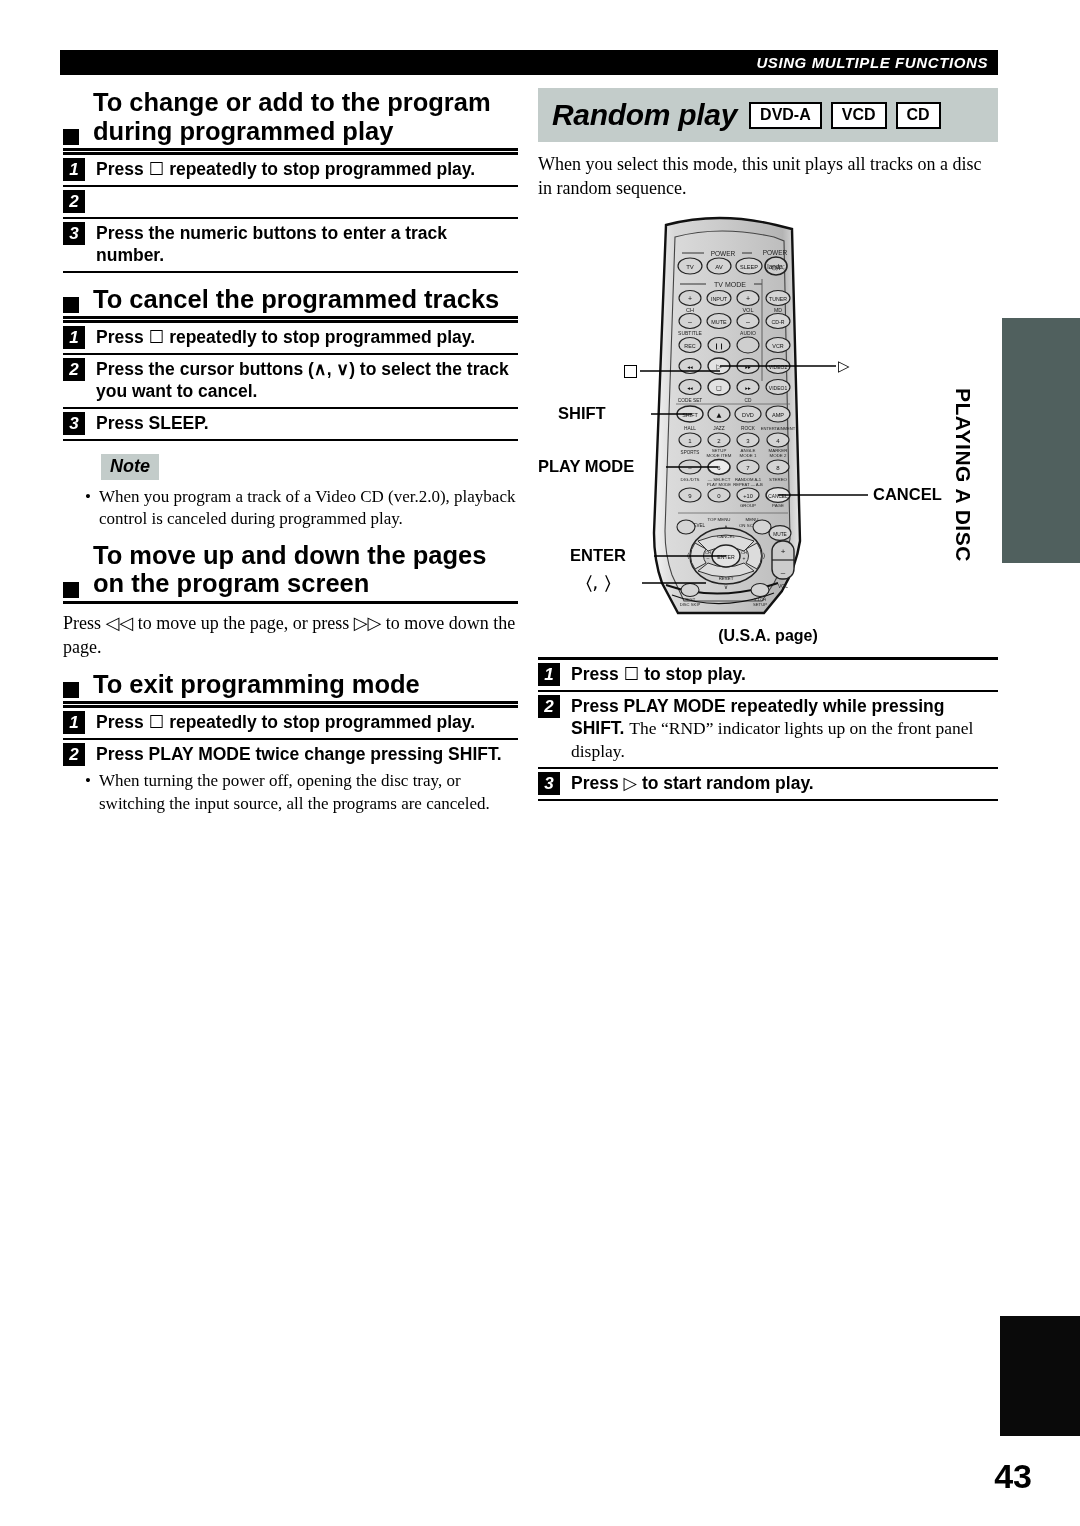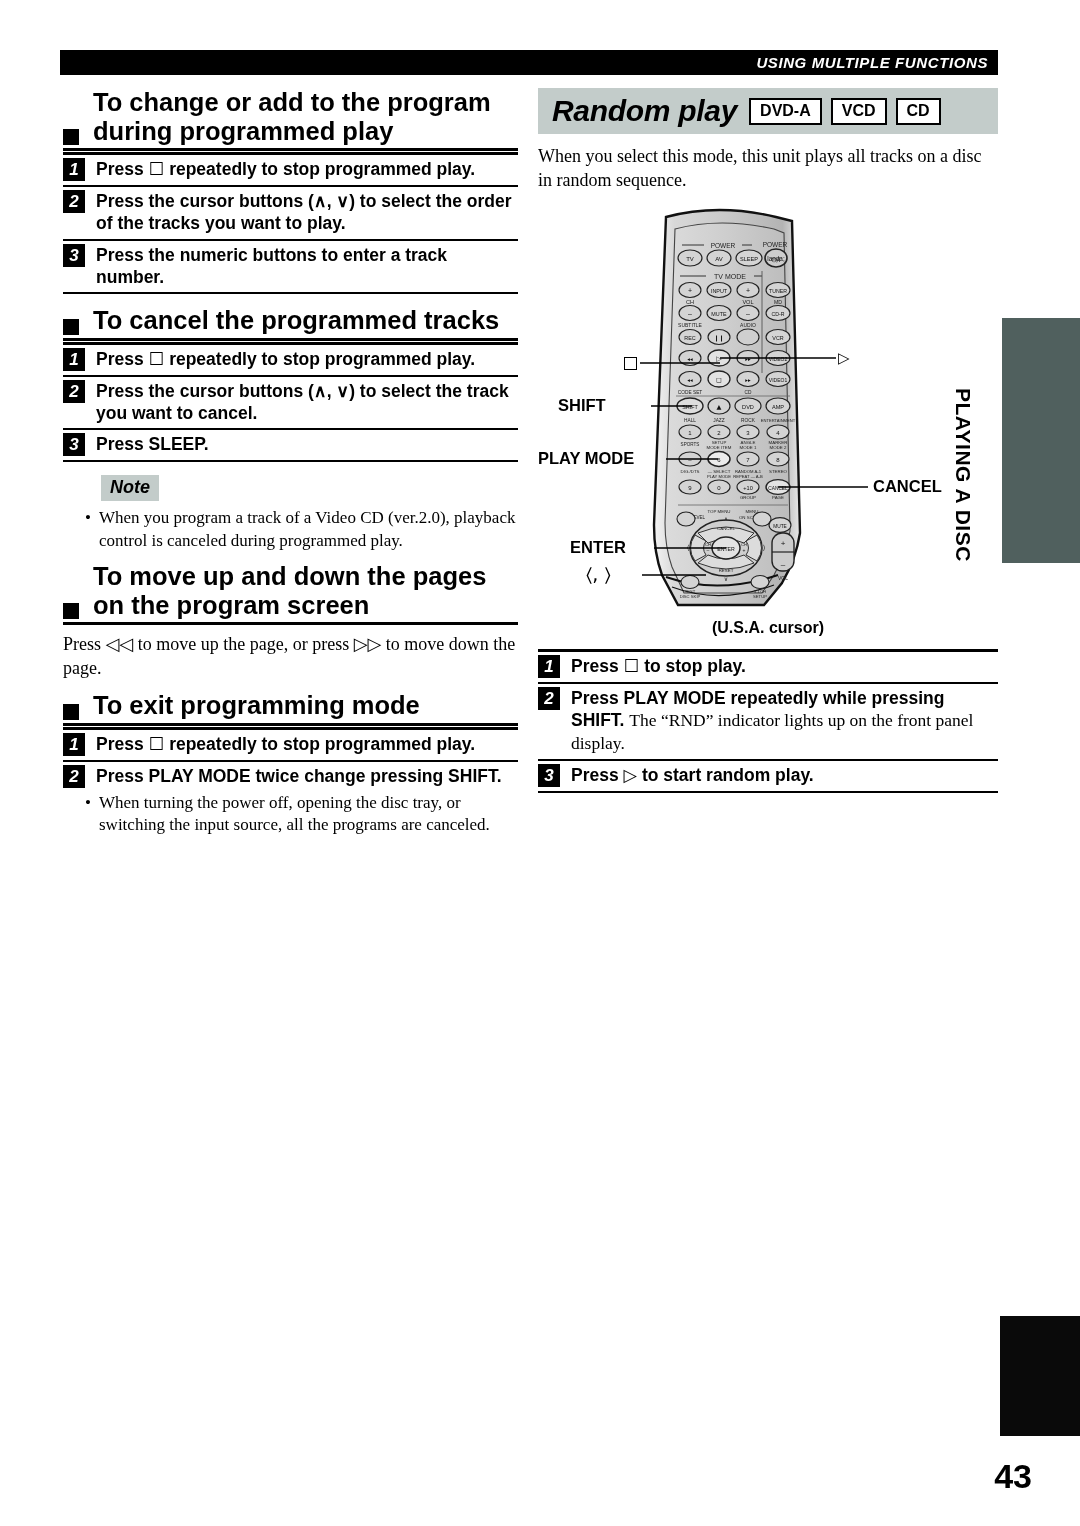--- a/index.html
+++ b/index.html
@@ -147,21 +147,21 @@
     font-style: italic;
     font-weight: bold;
     font-size: 18px;
     padding: 2px 9px 3px 9px;
     margin: 13px 0 0 38px;
   }
 
   
   .banner {
     background: #c3ccca;
-    height: 46px;
+    height: 54px;
     display: flex;
     align-items: center;
     padding-left: 14px;
     box-sizing: border-box;
   }
   .banner-title {
     font-family: "Liberation Sans", sans-serif;
     font-style: italic;
     font-weight: bold;
     font-size: 30px;
@@ -307,21 +307,20 @@
 
     <div class="steps-block">
       <div class="step first">
         <span class="step-num">1</span>
         <span class="step-text"><span>Press</span>
           <span class="ms">☐</span>
           <span>repeatedly to stop programmed play.</span></span>
       </div>
       <div class="step">
         <span class="step-num">2</span>
-        <span class="step-text">Press the cursor buttons (∧, ∨) to select the order of the tracks you want to play.</span>
       </div>
       <div class="step">
         <span class="step-num">3</span>
         <span class="step-text">Press the numeric buttons to enter a track number.</span>
       </div>
     </div>
 
     
     <div class="sec-head" style="margin-top:12px;">
       <span class="bullet-sq"></span>
@@ -612,21 +611,21 @@
       
       <div class="lbl" style="left:20px; top:193px;">SHIFT</div>
       <div class="lbl" style="left:0px; top:246px;">PLAY MODE</div>
       <div class="lbl" style="left:32px; top:335px;">ENTER</div>
       <div class="lbl ms" style="left:48px; top:360px; font-size:19px;">〈, 〉</div>
 
       
       <div class="lbl ms" style="left:300px; top:146px; font-size:15px;">▷</div>
       <div class="lbl" style="left:335px; top:274px;">CANCEL</div>
 
-      <div class="fig-caption">(U.S.A. cursor)</div>
+      <div class="fig-caption">(U.S.A. page)</div>
     </div>
 
     <div style="margin-top:16px;">
       <div class="step first">
         <span class="step-num">1</span>
         <span class="step-text"><span>Press</span>
           <span class="ms">☐</span>
           <span>to stop play.</span></span>
       </div>
       <div class="step">

